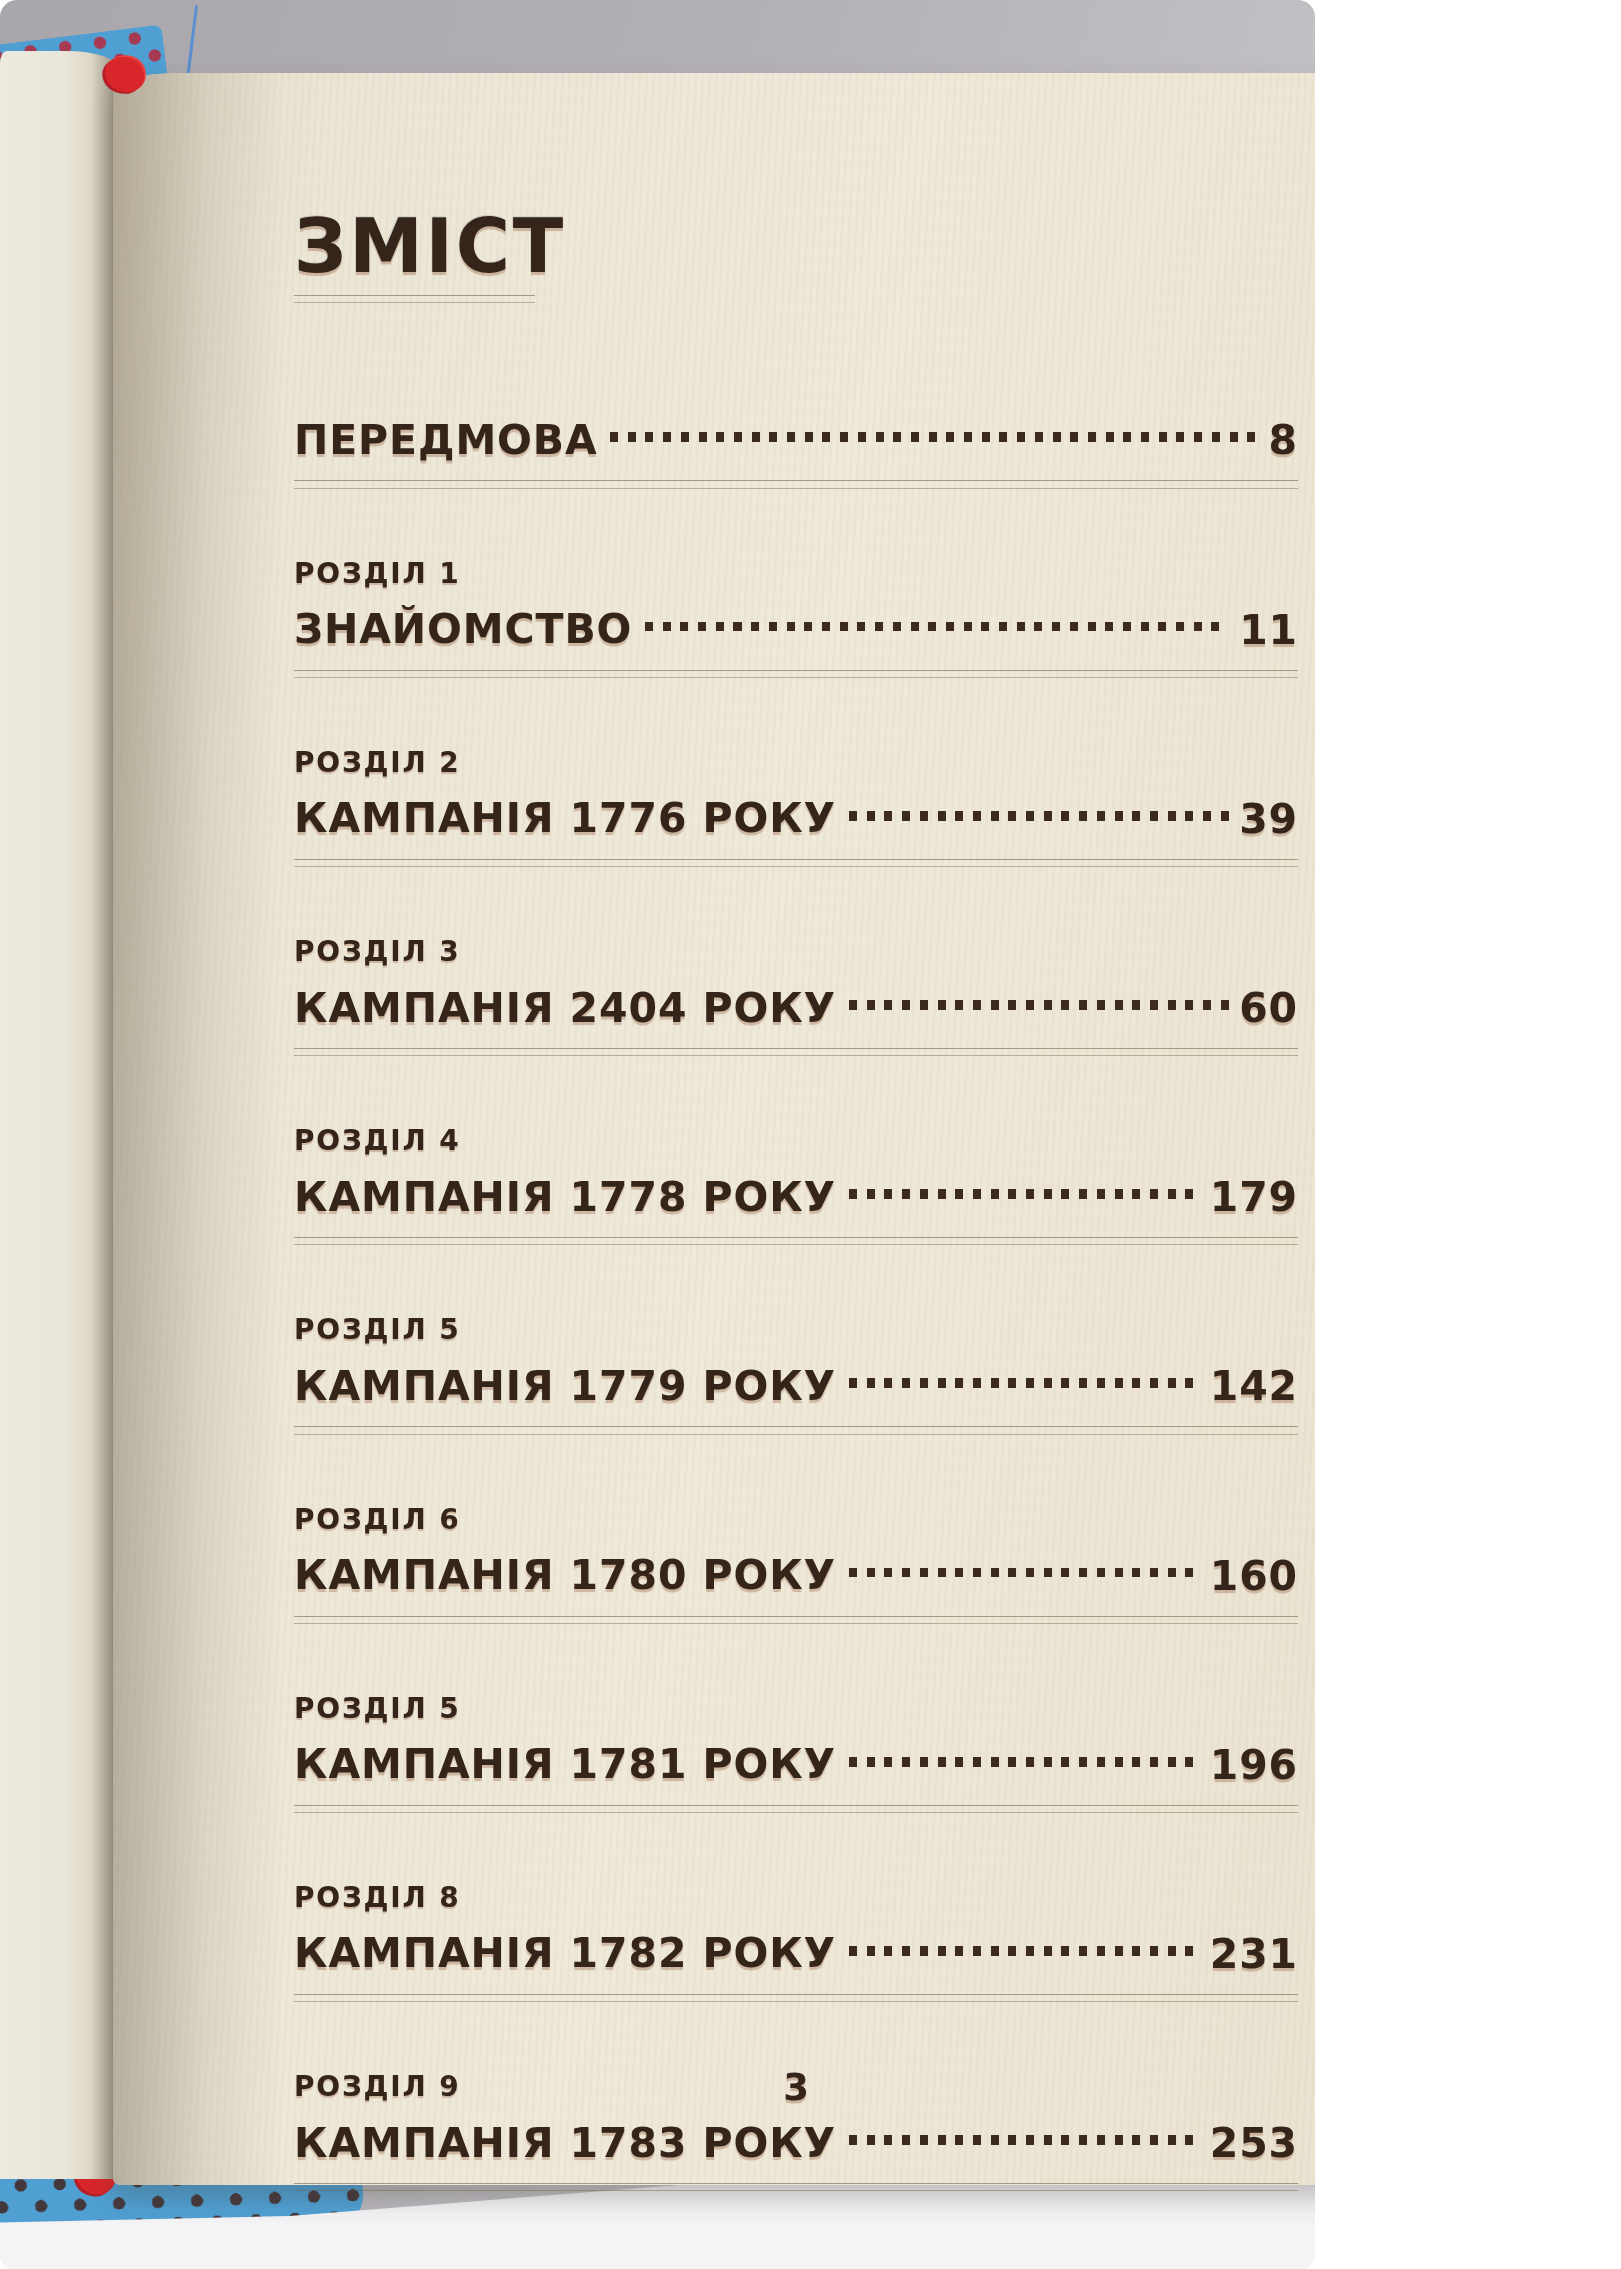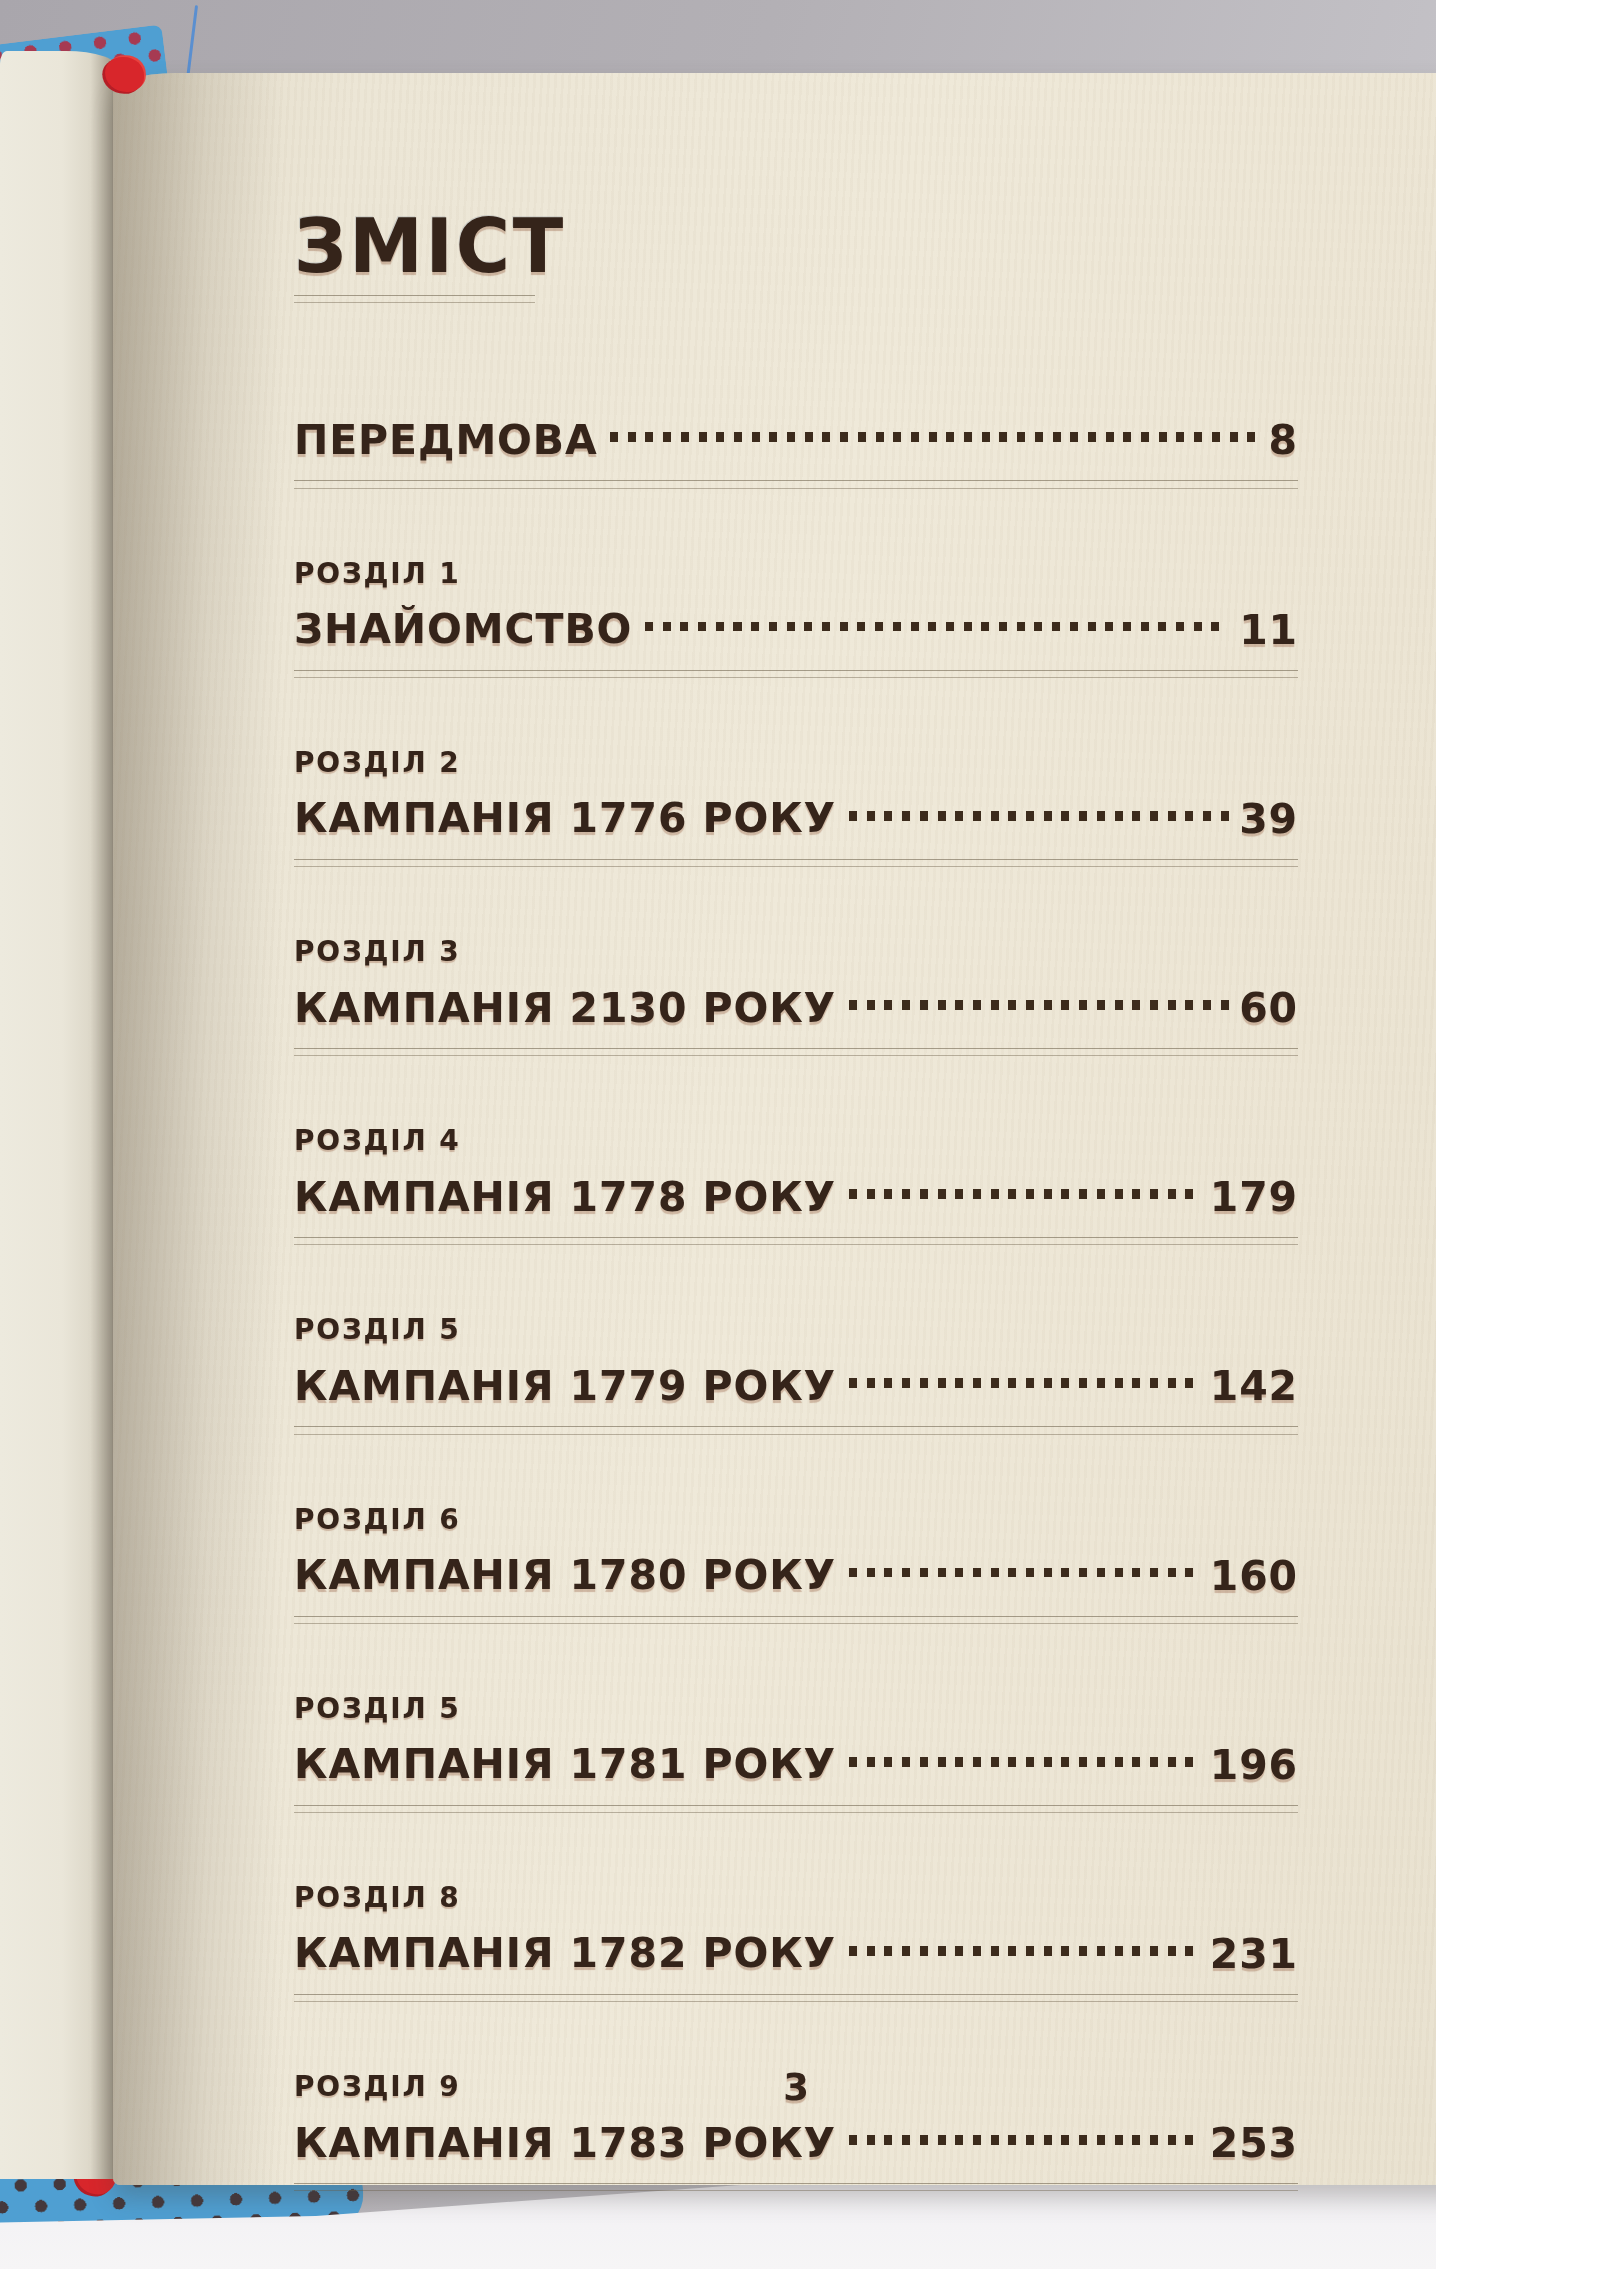--- a/index.html
+++ b/index.html
@@ -1,19 +1,19 @@
 <!DOCTYPE html>
 <html style="font-size:14px"><head>
 <meta charset="utf-8">
 <style>
   html,body{margin:0;padding:0;}
   body{width:1622px;height:2270px;font-family:"DejaVu Sans","Liberation Sans",sans-serif;}
 
-  .stage{position:relative;width:1436px;height:2270px;overflow:hidden;
-    background:linear-gradient(105deg,#a9a6ac 0%,#b3b0b5 38%,#c3c1c6 72%,#cecccf 100%);}
+  .stage{position:relative;width:1315px;height:2270px;overflow:hidden;
+    background:linear-gradient(105deg,#a9a6ac 0%,#b3b0b5 38%,#c3c1c6 72%,#cecccf 100%);border-radius:17px;}
 
   
   .cover-right{position:absolute;left:1529px;top:92px;width:41px;height:2082px;z-index:1;
     background-color:#97203f;
     background-image:radial-gradient(circle 7px at 9.8px 12.4px,#1e3560 97%,transparent),
                      radial-gradient(circle 7px at 30px 37px,#1e3560 97%,transparent);
     background-size:41px 50px;
     border-radius:10.6px 14px 5.3px 5.3px;
     box-shadow:8.9px 5.3px 16px rgba(70,65,75,.35);}
   .cover-right::before{content:"";position:absolute;left:-25px;top:3.5px;width:39px;height:59px;
@@ -138,21 +138,21 @@
             <span class="entry-title">КАМПАНІЯ 1776 РОКУ</span>
             <span class="leader"></span>
             <span class="entry-page">39</span>
           </div>
           <div class="rule entry-rule"></div>
         </div>
 
         <div class="entry">
           <div class="entry-label">РОЗДІЛ 3</div>
           <div class="entry-row">
-            <span class="entry-title">КАМПАНІЯ 2130 РОКУ</span>
+            <span class="entry-title">КАМПАНІЯ 2404 РОКУ</span>
             <span class="leader"></span>
             <span class="entry-page">60</span>
           </div>
           <div class="rule entry-rule"></div>
         </div>
 
         <div class="entry">
           <div class="entry-label">РОЗДІЛ 4</div>
           <div class="entry-row">
             <span class="entry-title">КАМПАНІЯ 1778 РОКУ</span>

